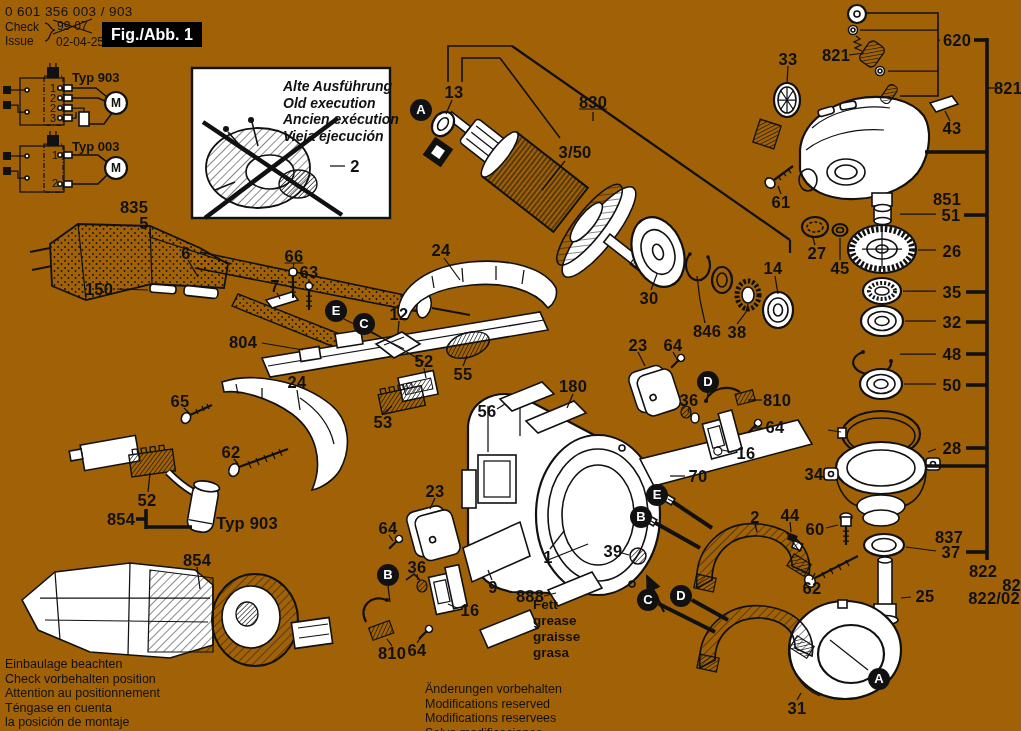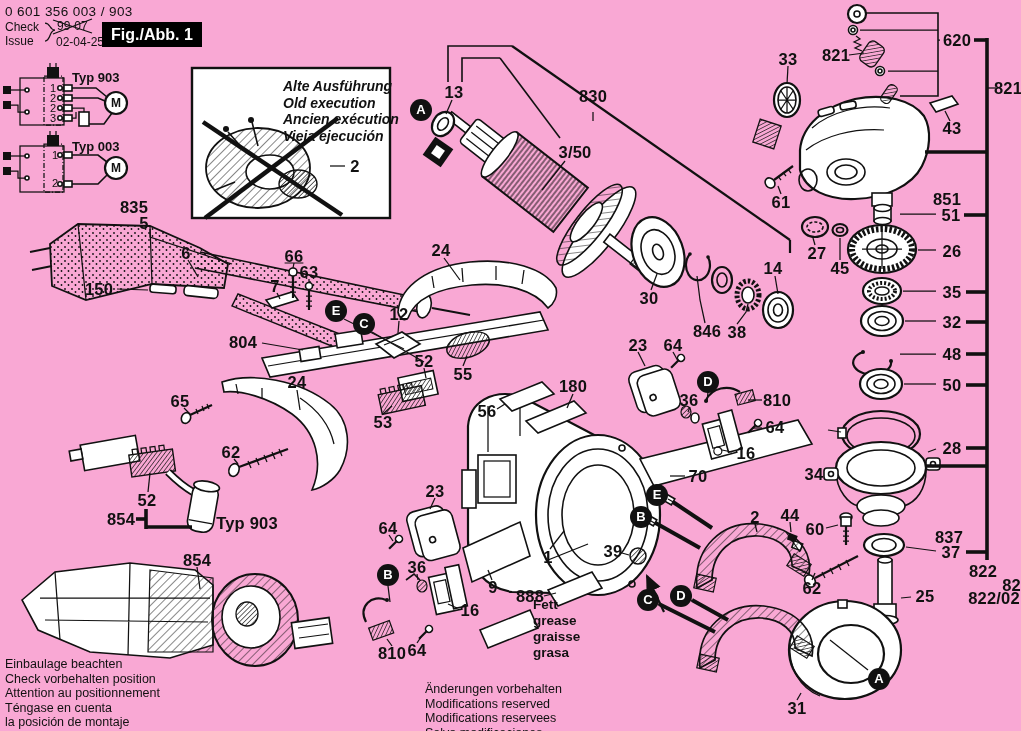--- a/index.html
+++ b/index.html
@@ -1,16 +1,16 @@
 <!DOCTYPE html>
 <html><head>
 <meta charset="utf-8">
 <style>
   html,body{margin:0;padding:0;background:#e8e8e8;}
-  #stage{position:relative;width:1021px;height:731px;background:#f9a8d4;overflow:hidden;
+  #stage{position:relative;width:1021px;height:731px;background:#a16207;overflow:hidden;
          font-family:"Liberation Sans",sans-serif;color:#111;}
   #stage svg{position:absolute;left:0;top:0;}
   .abs{position:absolute;white-space:nowrap;}
   .callout{position:absolute;transform:translate(-50%,-50%);font:bold 16.5px "Liberation Sans",sans-serif;
            color:#111;white-space:nowrap;letter-spacing:.2px;}
   .letter-marker{position:absolute;width:22px;height:22px;border-radius:50%;background:#111;color:#fff;
            font:bold 13px/22px "Liberation Sans",sans-serif;text-align:center;transform:translate(-50%,-50%);}
   .hdr-num{font:13.5px "Liberation Sans",sans-serif;letter-spacing:.4px;}
   .hdr-sm{font:12px "Liberation Sans",sans-serif;}
   .fig-box{background:#000;color:#fff;font:bold 16px/25px "Liberation Sans",sans-serif;
@@ -660,21 +660,21 @@
       <div class="callout" style="left: 297px; top: 382px;">24</div>
       <div class="callout" style="left: 180px; top: 401px;">65</div>
       <div class="callout" style="left: 383px; top: 422px;">53</div>
       <div class="callout" style="left: 231px; top: 452px;">62</div>
       <div class="callout" style="left: 147px; top: 500px;">52</div>
       <div class="callout" style="left: 121px; top: 519px;">854</div>
       <div class="callout" style="left: 247px; top: 523px;">Typ 903</div>
       <div class="callout" style="left: 197px; top: 560px;">854</div>
       <div class="callout" style="left: 355px; top: 166px;">2</div>
       <div class="callout" style="left: 454px; top: 92px;">13</div>
-      <div class="callout" style="left: 593px; top: 96px;">830</div>
+      <div class="callout" style="left: 593px; top: 102px; text-decoration: underline;">830</div>
       <div class="callout" style="left: 575px; top: 152px;">3/50</div>
       <div class="callout" style="left: 649px; top: 298px;">30</div>
       <div class="callout" style="left: 707px; top: 331px;">846</div>
       <div class="callout" style="left: 737px; top: 332px;">38</div>
       <div class="callout" style="left: 773px; top: 268px;">14</div>
       <div class="callout" style="left: 788px; top: 59px;">33</div>
       <div class="callout" style="left: 836px; top: 55px;">821</div>
       <div class="callout" style="left: 957px; top: 40px;">620</div>
       <div class="callout" style="left: 1008px; top: 88px;">821</div>
       <div class="callout" style="left: 952px; top: 128px;">43</div>

